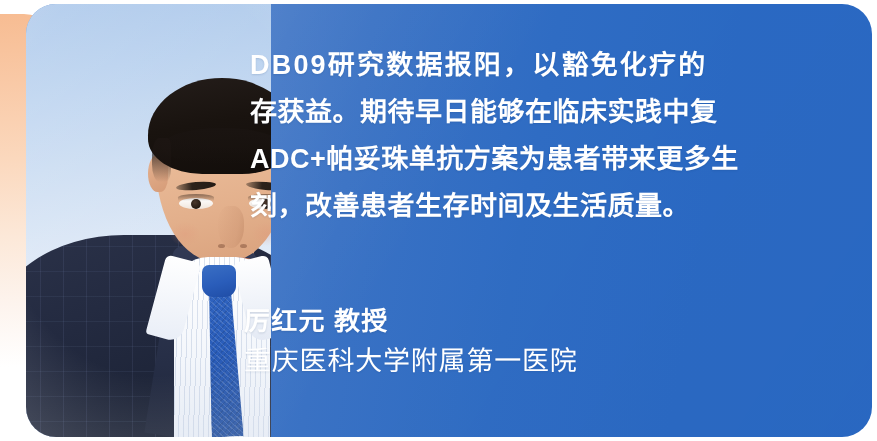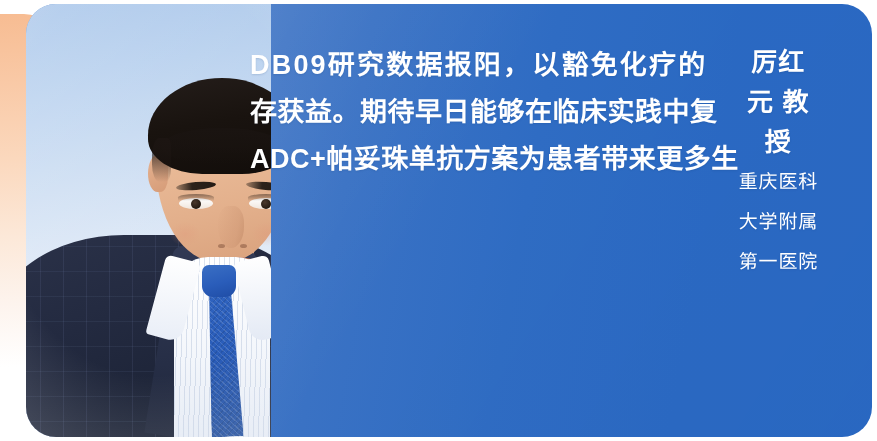--- a/index.html
+++ b/index.html
@@ -365,54 +365,54 @@
   
   .content {
     position: absolute;
     left: 218px;
     top: 0;
     right: 0;
     height: 433px;
     z-index: 50;
     padding: 38px 30px 26px 0;
     display: flex;
-    flex-direction: row;
+    flex-direction: column;
     justify-content: space-between;
   }
 
   .quote {
     color: #ffffff;
     font-size: 27px;
     line-height: 47px;
     font-weight: 700;
     letter-spacing: 0.5px;
     text-align: left;
     max-width: 612px;
     margin-left: 6px;
     text-shadow: 0 1px 2px rgba(16,48,96,0.14);
   }
   .quote-line { display: block; white-space: nowrap; }
   .quote-line.lead { letter-spacing: 2.2px; }
 
   .attribution {
-    text-align: center;
+    text-align: left;
     color: #ffffff;
     padding-right: 24px;
     padding-bottom: 30px;
   }
   .speaker-name {
     font-size: 26px;
     font-weight: 700;
     letter-spacing: 1.2px;
     line-height: 40px;
     display: block;
     text-shadow: 0 1px 2px rgba(16,48,96,0.16);
   }
   .speaker-affil {
-    font-size: 19px;
+    font-size: 27px;
     font-weight: 400;
     letter-spacing: 0.8px;
     line-height: 40px;
     display: block;
     text-shadow: 0 1px 2px rgba(16,48,96,0.12);
   }
 </style>
 </head>
 <body>
 
@@ -474,20 +474,21 @@
 
       <div class="portrait-vignette"></div>
     </div>
 
     <div class="content">
 
       <blockquote class="quote">
         <span class="quote-line lead">DB09研究数据报阳，以豁免化疗的</span>
         <span class="quote-line">存获益。期待早日能够在临床实践中复</span>
         <span class="quote-line">ADC+帕妥珠单抗方案为患者带来更多生</span>
+        <span class="quote-line">刻，改善患者生存时间及生活质量。</span>
       </blockquote>
 
       <div class="attribution">
         <span class="speaker-name">厉红元 教授</span>
         <span class="speaker-affil">重庆医科大学附属第一医院</span>
       </div>
 
     </div>
 
   </div>

